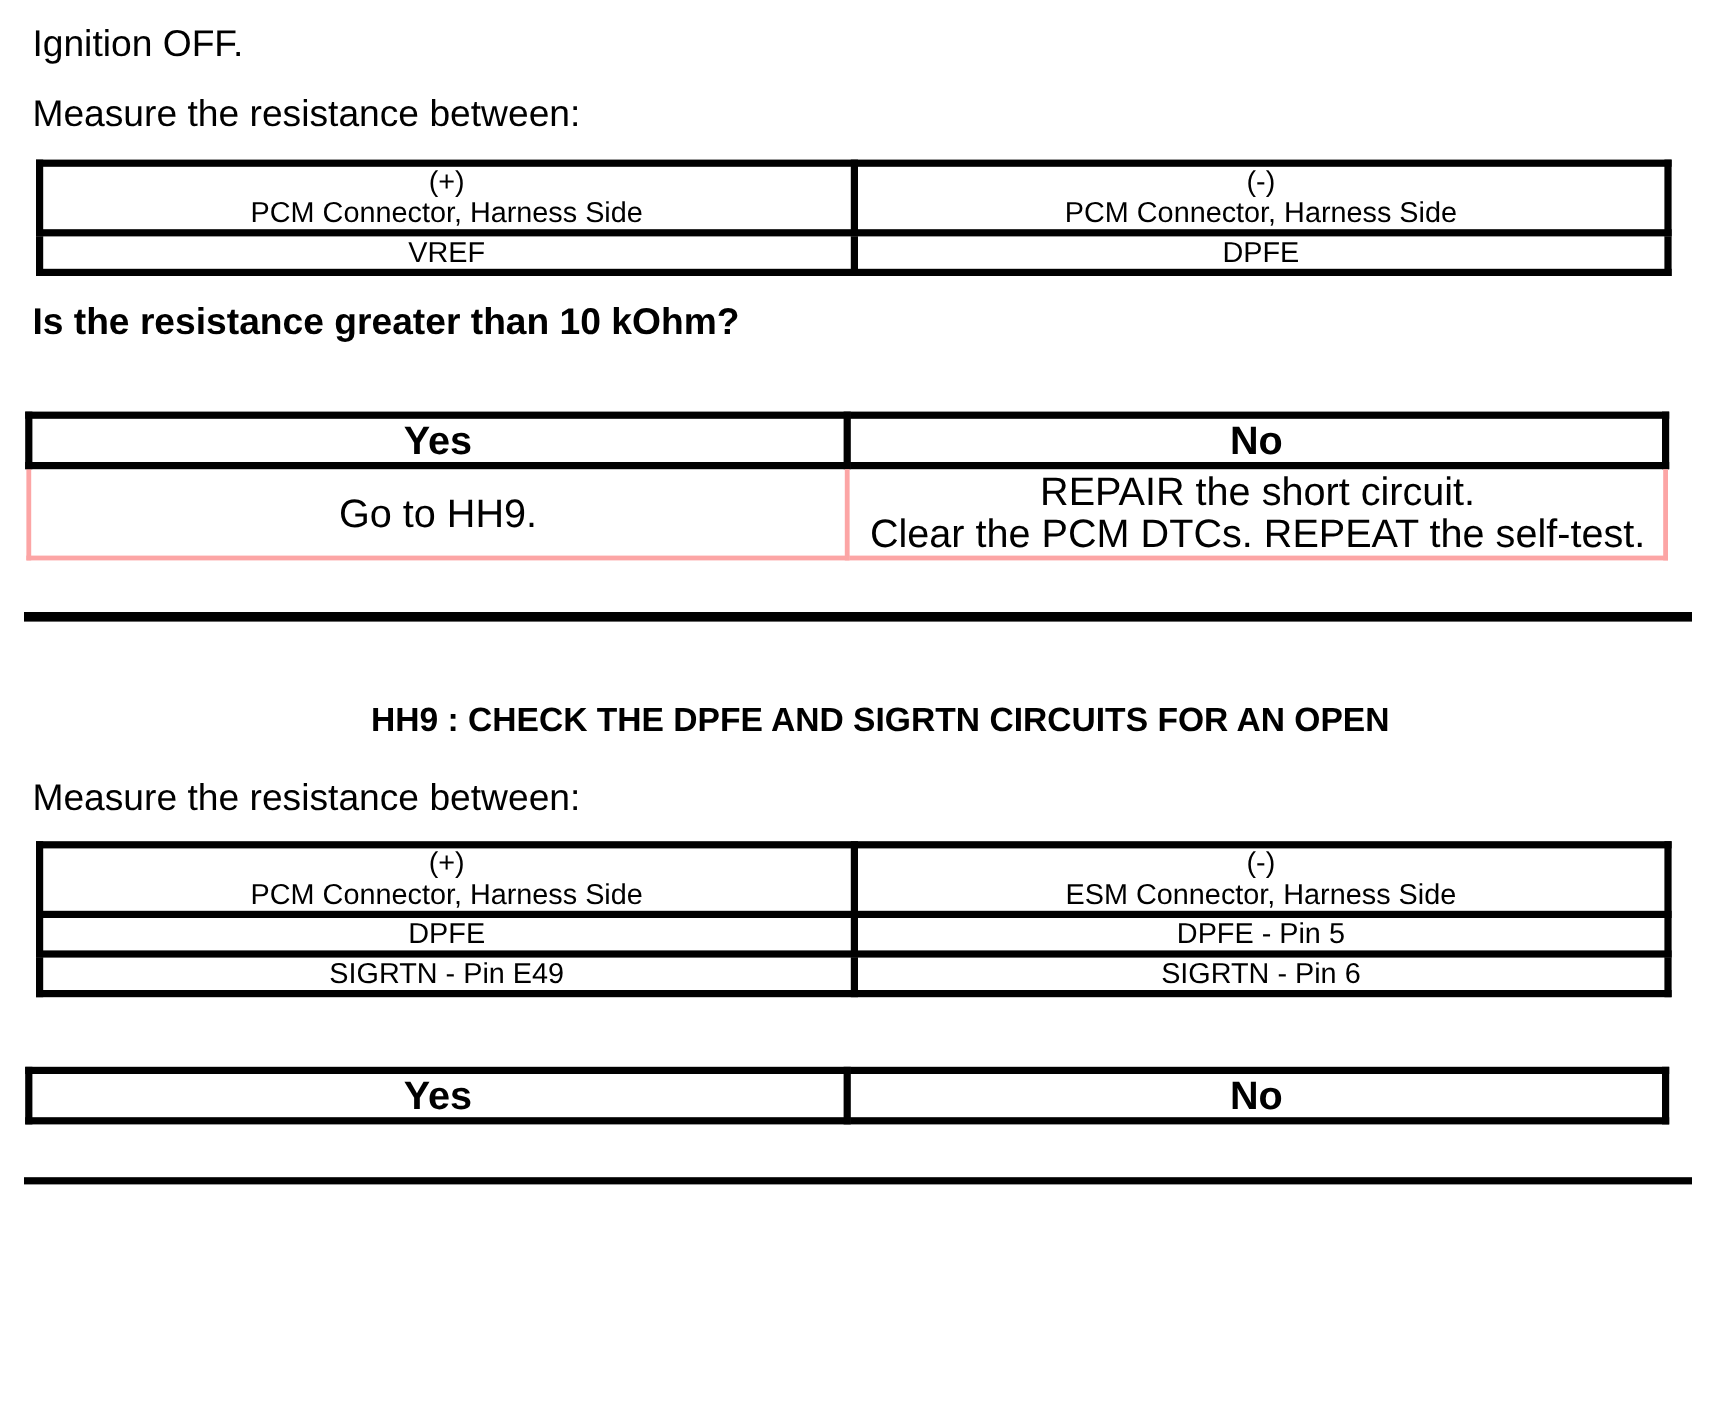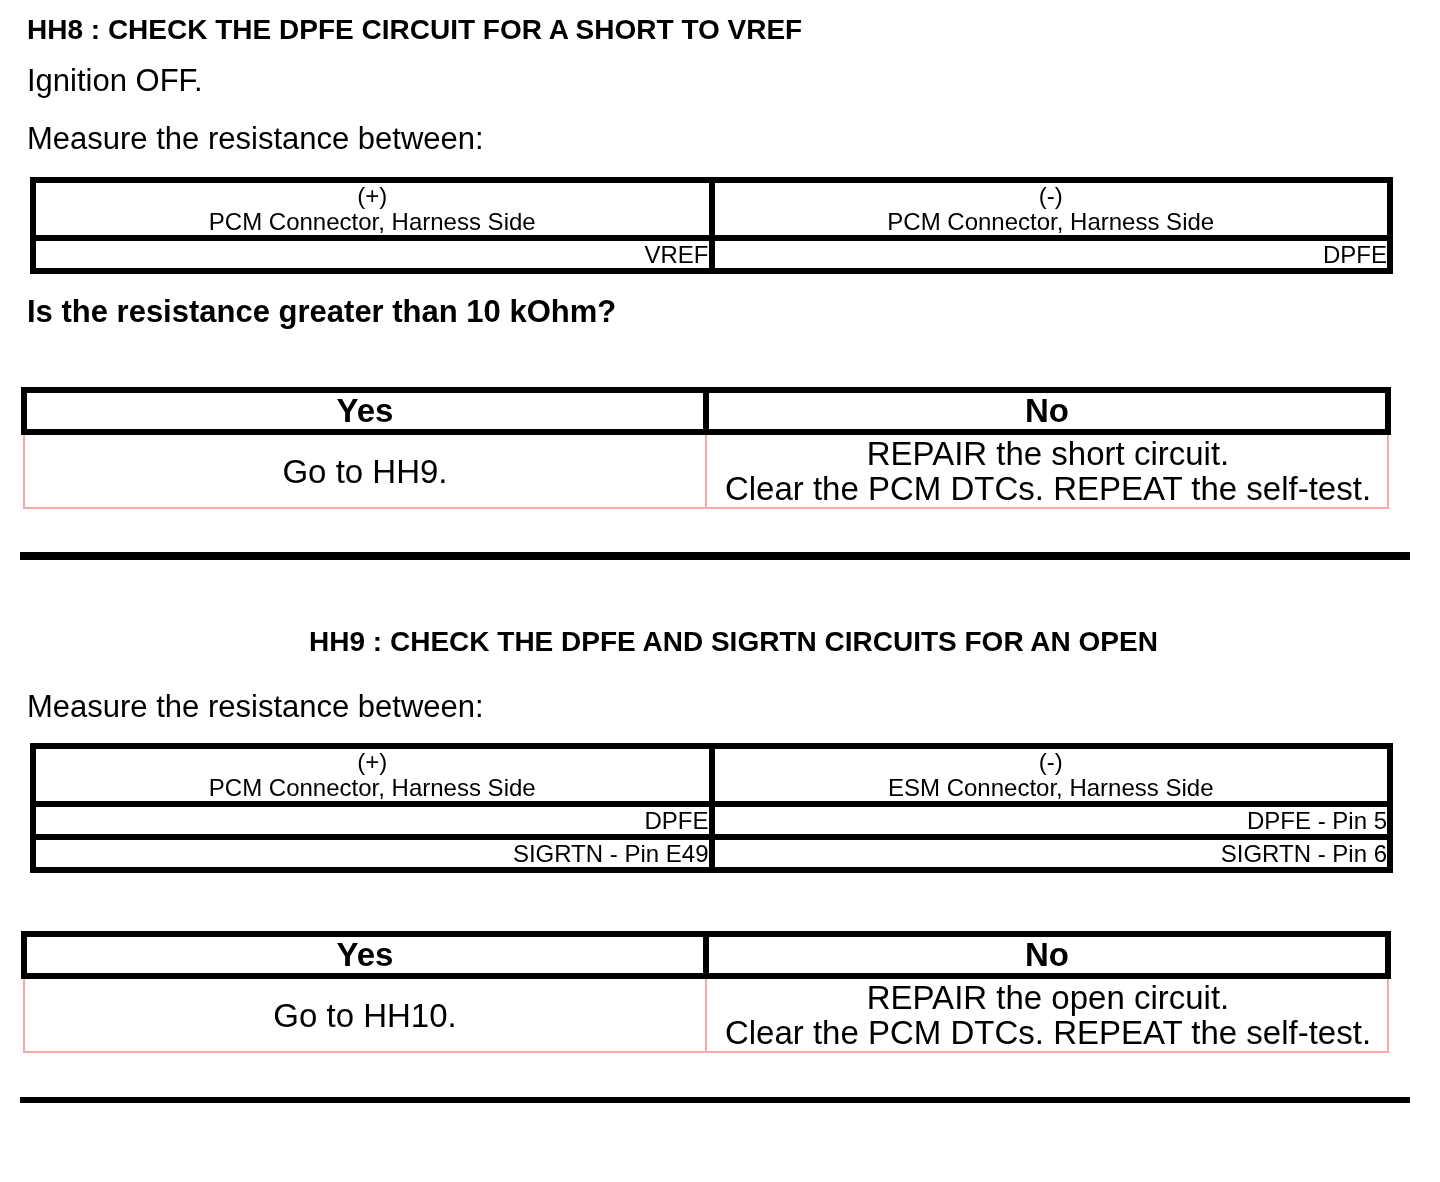--- a/index.html
+++ b/index.html
@@ -38,35 +38,35 @@
     font-size: 24px;
   }
   .measure-table th, .measure-table td {
     border: 6px solid #000;
     text-align: center;
     font-weight: 400;
     padding: 0;
     overflow: hidden;
   }
   .measure-head-line { line-height: 26px; }
-  .measure-table td { height: 27px; line-height: 27px; text-align: right; }
+  .measure-table td { height: 27px; line-height: 27px; }
   .decision-table {
     width: 1370px;
     margin-left: 21px;
     font-size: 33px;
   }
   .decision-table th {
     border: 6px solid #000;
     font-weight: 700;
     text-align: center;
     line-height: 34px;
     padding: 1px 0;
   }
   .decision-table td {
-    border: 2px solid #fca5a5;
+    border: 4px solid #fca5a5;
     padding: 1px;
     vertical-align: middle;
   }
   .yes-cell { text-align: center; line-height: 35px; }
   .no-cell .no-line { line-height: 35px; text-align: center; padding-left: 2px; white-space: nowrap; }
   .rule {
     background: #000000;
     margin-left: 20px;
     width: 1390px;
   }
@@ -80,21 +80,20 @@
   .mt34 { margin-top: 34px; }
   .mt58 { margin-top: 58px; }
   .mt68 { margin-top: 68px; text-align: center; }
   .mtq2 { margin-top: 18px; }
 </style>
 </head>
 <body>
 
 <div>
 
-  <div class="step-heading mt16">HH8 : CHECK THE DPFE CIRCUIT FOR A SHORT TO VREF</div>
 
   <div class="body-line mt18">Ignition OFF.</div>
   <div class="body-line mt24">Measure the resistance between:</div>
 
   <table class="measure-table mt21">
     <tbody>
         <tr>
       <th>
         <div class="measure-head-line">(+)</div>
         <div class="measure-head-line">PCM Connector, Harness Side</div>
@@ -158,25 +157,18 @@
   </tbody>
     </table>
 
 
   <table class="decision-table mt58">
     <tbody>
         <tr>
       <th>Yes</th>
       <th>No</th>
     </tr>
-    <tr>
-      <td class="yes-cell">Go to HH10.</td>
-      <td class="no-cell">
-        <div class="no-line">REPAIR the open circuit.</div>
-        <div class="no-line">Clear the PCM DTCs. REPEAT the self-test.</div>
-      </td>
-    </tr>
   </tbody>
     </table>
 
   <div class="rule rule-2"></div>
 
 </div>
 
 </body></html>

